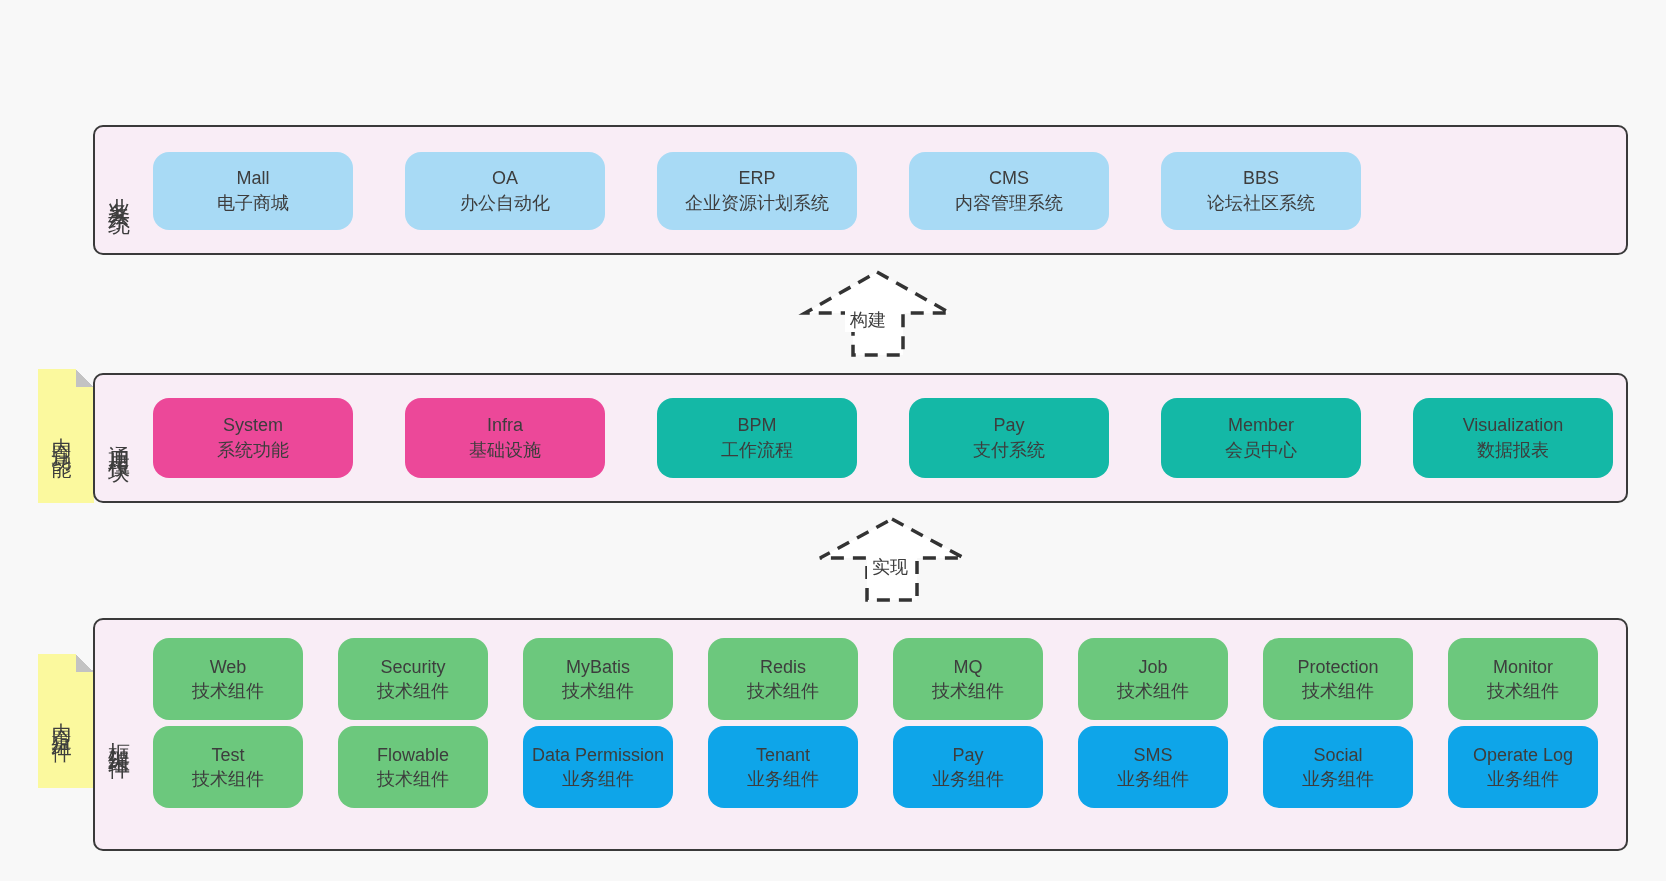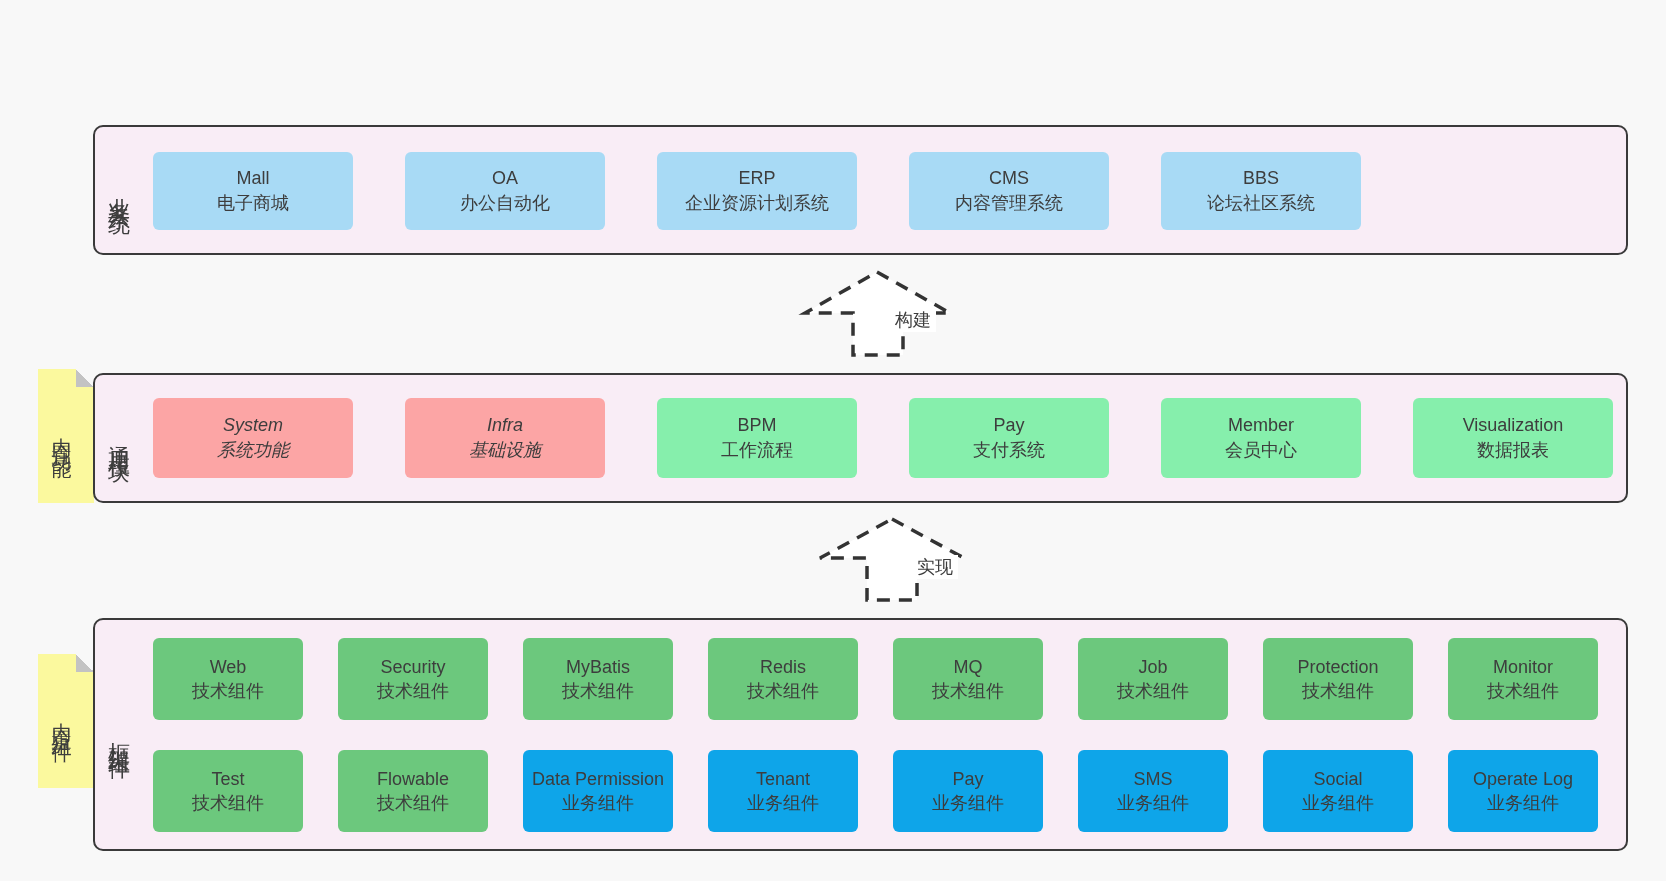--- a/index.html
+++ b/index.html
@@ -32,37 +32,37 @@
     font-size:22px;line-height:1;letter-spacing:5px;
     color:#3d3d3d;white-space:nowrap;
   }
 
   .boxrow{
     display:flex;gap:52px;
     padding:25px 0 0 58px;
   }
   .band-common .boxrow{padding-top:23px;}
   .band-framework .boxrow{gap:35px;padding:0 0 0 58px;}
-  .band-framework .rows{display:flex;flex-direction:column;gap:30px;padding-top:18px;}
+  .band-framework .rows{display:flex;flex-direction:column;gap:6px;padding-top:18px;}
 
   .box{
     width:200px;height:78px;
-    border-radius:6px;
+    border-radius:16px;
     display:flex;flex-direction:column;
     align-items:center;justify-content:center;
     text-align:center;
     font-size:18px;line-height:25px;
     flex:0 0 auto;
   }
   .band-common .box{height:80px;}
   .band-framework .box{width:150px;height:82px;line-height:24px;}
 
   .blue{background:#a8daf5;}
-  .red{background:#fca5a5;font-style:italic;}
-  .pink{background:#86efac;align-items:center;}
+  .red{background:#ec4899;}
+  .pink{background:#14b8a6;align-items:center;}
   .green-dark{background:#6cc87d;}
   .green-light{background:#0ea5e9;}
 
   
   .sticky{
     position:absolute;left:38px;width:56px;height:134px;
     background:#fbf99e;
     z-index:1;
   }
   .sticky-functions{top:369px;}
@@ -85,21 +85,20 @@
     fill:#ffffff;
     stroke:#333333;stroke-width:3.5;
     stroke-dasharray:13 9;
   }
   .arrow-label{
     position:absolute;z-index:3;
     background:#ffffff;
     padding:1px 5px;
     font-size:18px;line-height:22px;
     transform:translateX(-50%);
-    margin-left:45px;
   }
 </style>
 </head>
 <body>
 
 <div class="stage">
 
   <div class="band band-business">
     <div class="side-label">业务系统</div>
     <div class="boxrow">

